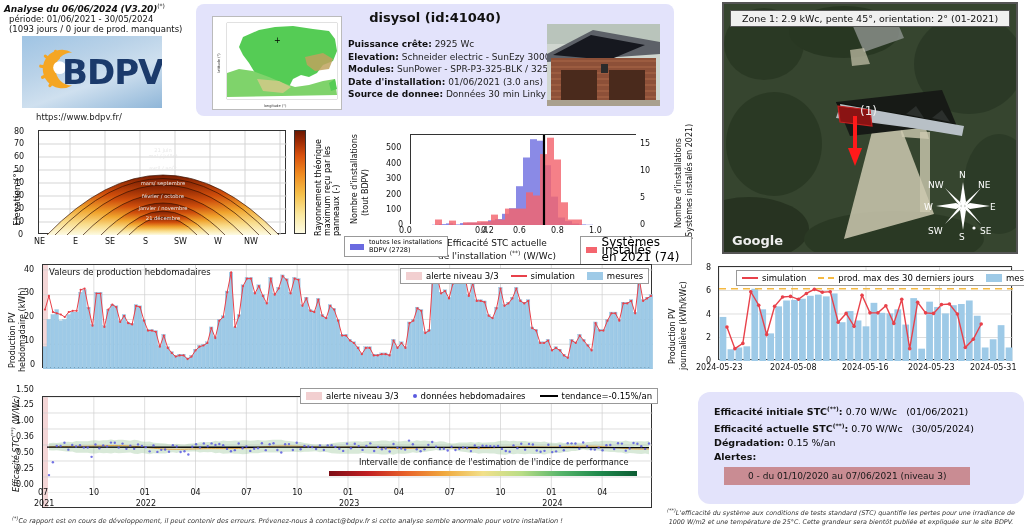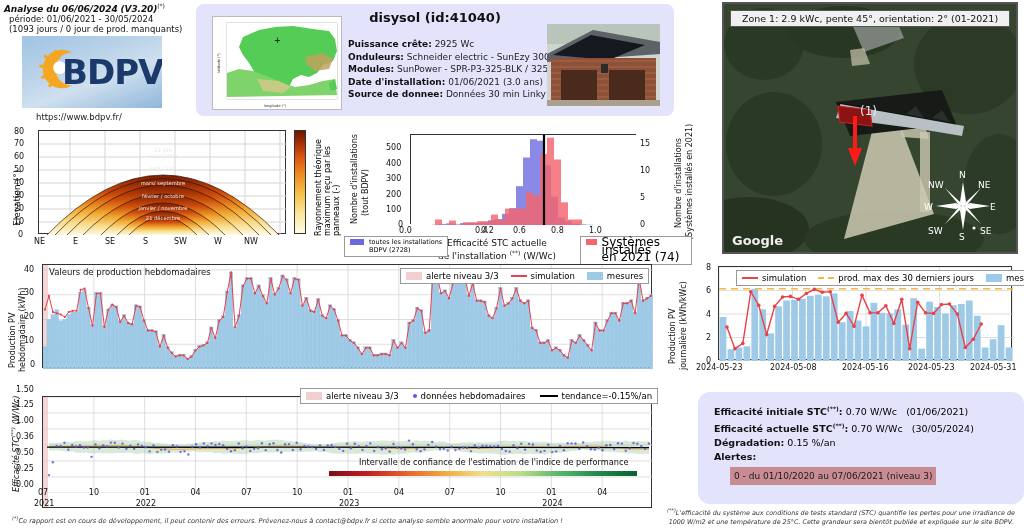--- a/index.html
+++ b/index.html
@@ -57,21 +57,21 @@
 
   
   .chart { position:absolute; }
   .plot { position:absolute; background:#fff; border:1px solid #333; }
   .axlabel { position:absolute; font-size: 8.5px; color:#111; }
   .ytitle { position:absolute; font-size: 9px; color:#111;
      transform-origin: 0 0; transform: rotate(-90deg); white-space: nowrap; }
   .tick { position:absolute; font-size: 8px; color:#111; }
   .chart-title { position:absolute; font-size: 9px; color:#111; }
   .legend-box { position:absolute; background:#fff; border:1px solid #999;
-     font-size: 8.5px; display:flex; gap:5px; padding: 2px 5px; }
+     font-size: 8.5px; display:flex; align-items:center; gap:5px; padding: 2px 5px; }
   .lg-item { display:flex; align-items:center; gap:4px; white-space:nowrap;}
   .sw { display:inline-block; }
 
   
   #sunpath { left: 2px; top: 126px; width: 338px; height: 132px; }
   #sp-plot { left: 36px; top: 4px; width: 248px; height: 104px; }
   #sp-cbar { position:absolute; left: 292px; top: 4px; width: 12px; height: 104px;
      background: linear-gradient(to top, #fdfbe3 0%, #fae8a0 18%, #f5c04a 38%,
        #ef8a20 58%, #d8500e 76%, #9c2a04 90%, #6b1902 100%);
      border:1px solid #333; }
@@ -91,22 +91,22 @@
   
   #daily { left: 660px; top: 260px; width: 362px; height: 128px; }
   #dy-plot { left: 58px; top: 6px; width: 294px; height: 94px; }
   .alertband { position:absolute; top:0; bottom:0; background:#f2cfd0; opacity:.85; }
 
   
   #summary { left: 698px; top: 392px; width: 326px; height: 112px;
      background:#e3e3fb; border-radius: 12px; }
   #sum-rows { position:absolute; left: 16px; top: 10px; font-size: 9.5px; line-height: 14px; }
   .sum-key { font-weight:bold; color:#111; }
-  #alert-chip { margin-left: 16px; margin-top: 3px; display:inline-block;
-     background:#c98c93; color:#1a1a1a; font-size: 9px; padding: 2px 4px; }
+  #alert-chip { margin-left: 10px; margin-top: 3px; display:inline-block;
+     background:#c98c93; color:#1a1a1a; font-size: 9px; padding: 2px 24px; }
 
   
   #foot-left { left: 12px; top: 515px; font-size: 6.6px; font-style: italic; color:#333; }
   #foot-left sup { font-size: 5px; }
   #foot-right { left: 658px; top: 506px; width: 366px; font-size: 6.4px;
      font-style: italic; color:#333; line-height: 9px; text-align:center; }
   #foot-right sup { font-size: 5px; }
 </style>
 </head>
 <body>
@@ -160,21 +160,21 @@
         <text x="7" y="46" font-size="3.6" text-anchor="middle" fill="#333" transform="rotate(-90 7 46)" font-family="DejaVu Sans, sans-serif">latitude (°)</text>
       </svg>
     </div>
 
     <div id="info-rows">
       <div class="info-row">
         <span class="info-key">Puissance crête:</span>
         <span class="info-val">2925 Wc</span>
       </div>
       <div class="info-row">
-        <span class="info-key">Onduleurs:</span>
+        <span class="info-key">Elevation:</span>
         <span class="info-val">Schneider electric - SunEzy 3000</span>
       </div>
       <div class="info-row">
         <span class="info-key">Modules:</span>
         <span class="info-val">SunPower - SPR-P3-325-BLK / 325W</span>
       </div>
       <div class="info-row">
         <span class="info-key">Date d'installation:</span>
         <span class="info-val">01/06/2021 (3.0 ans)</span>
       </div>

